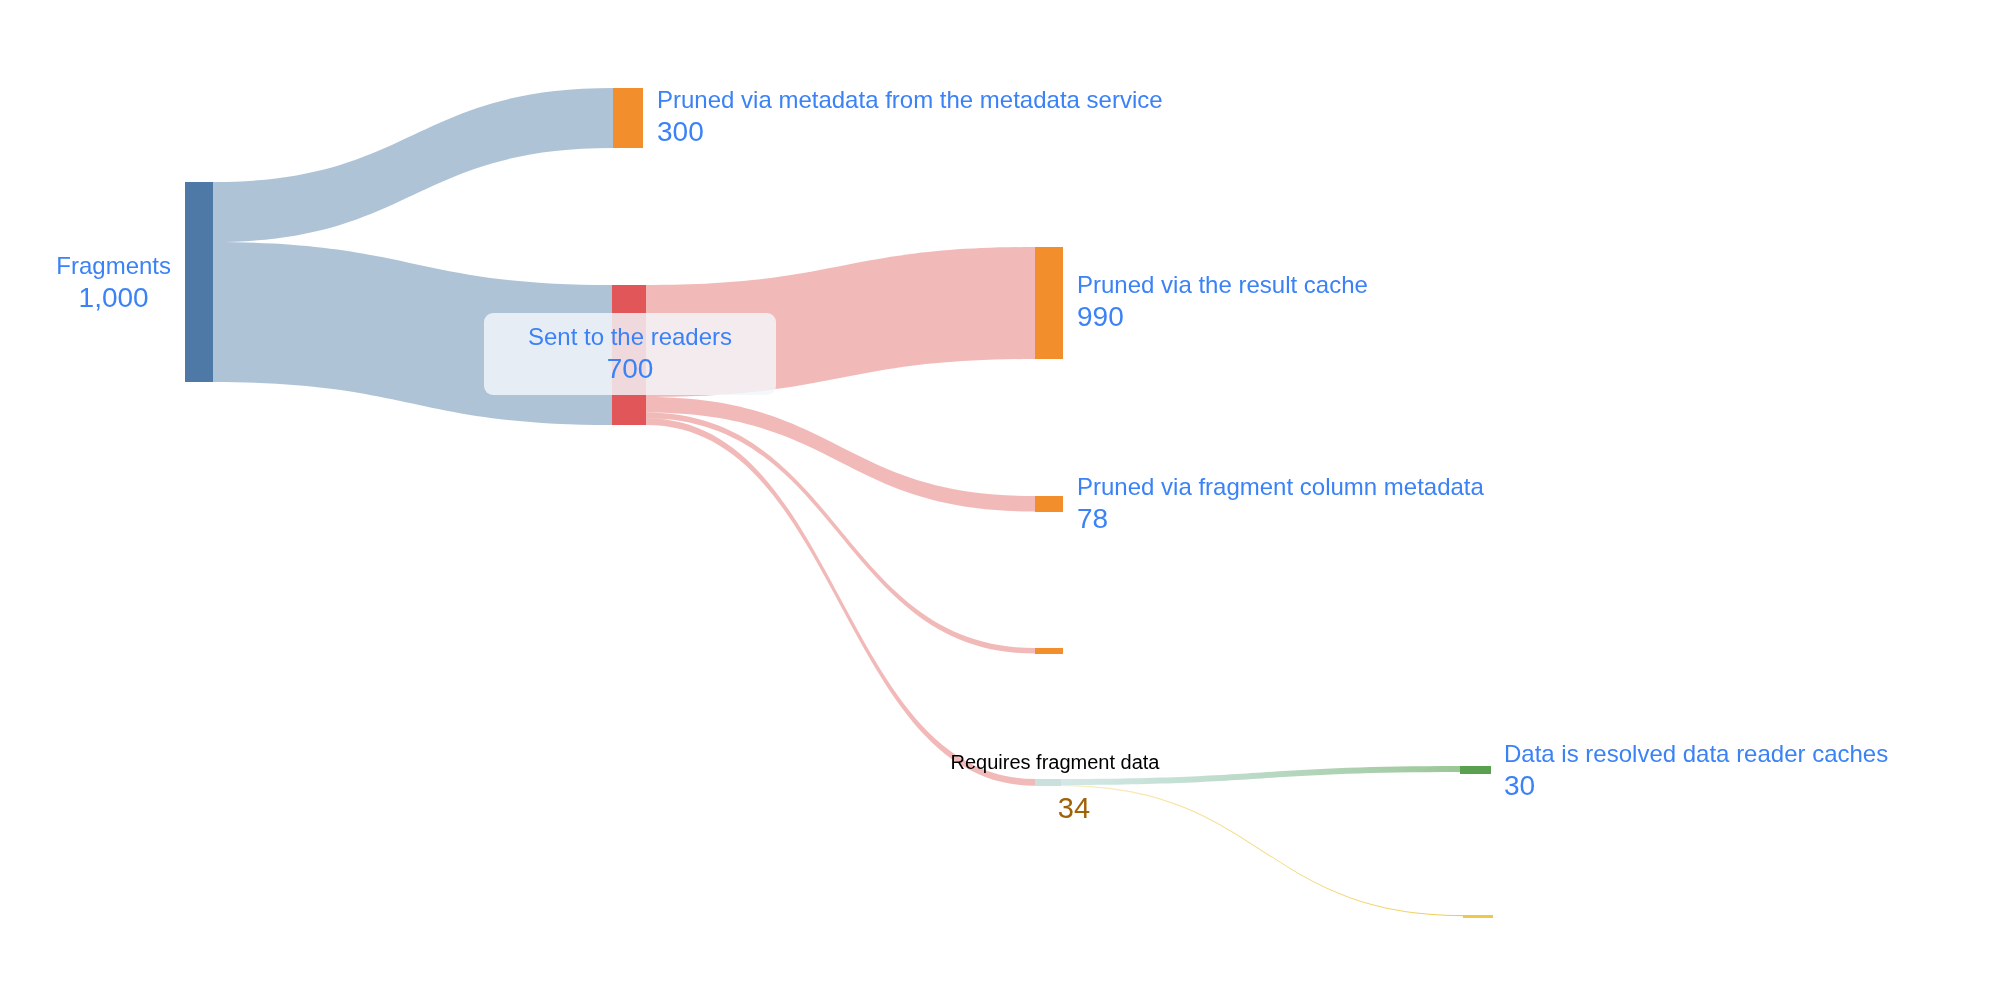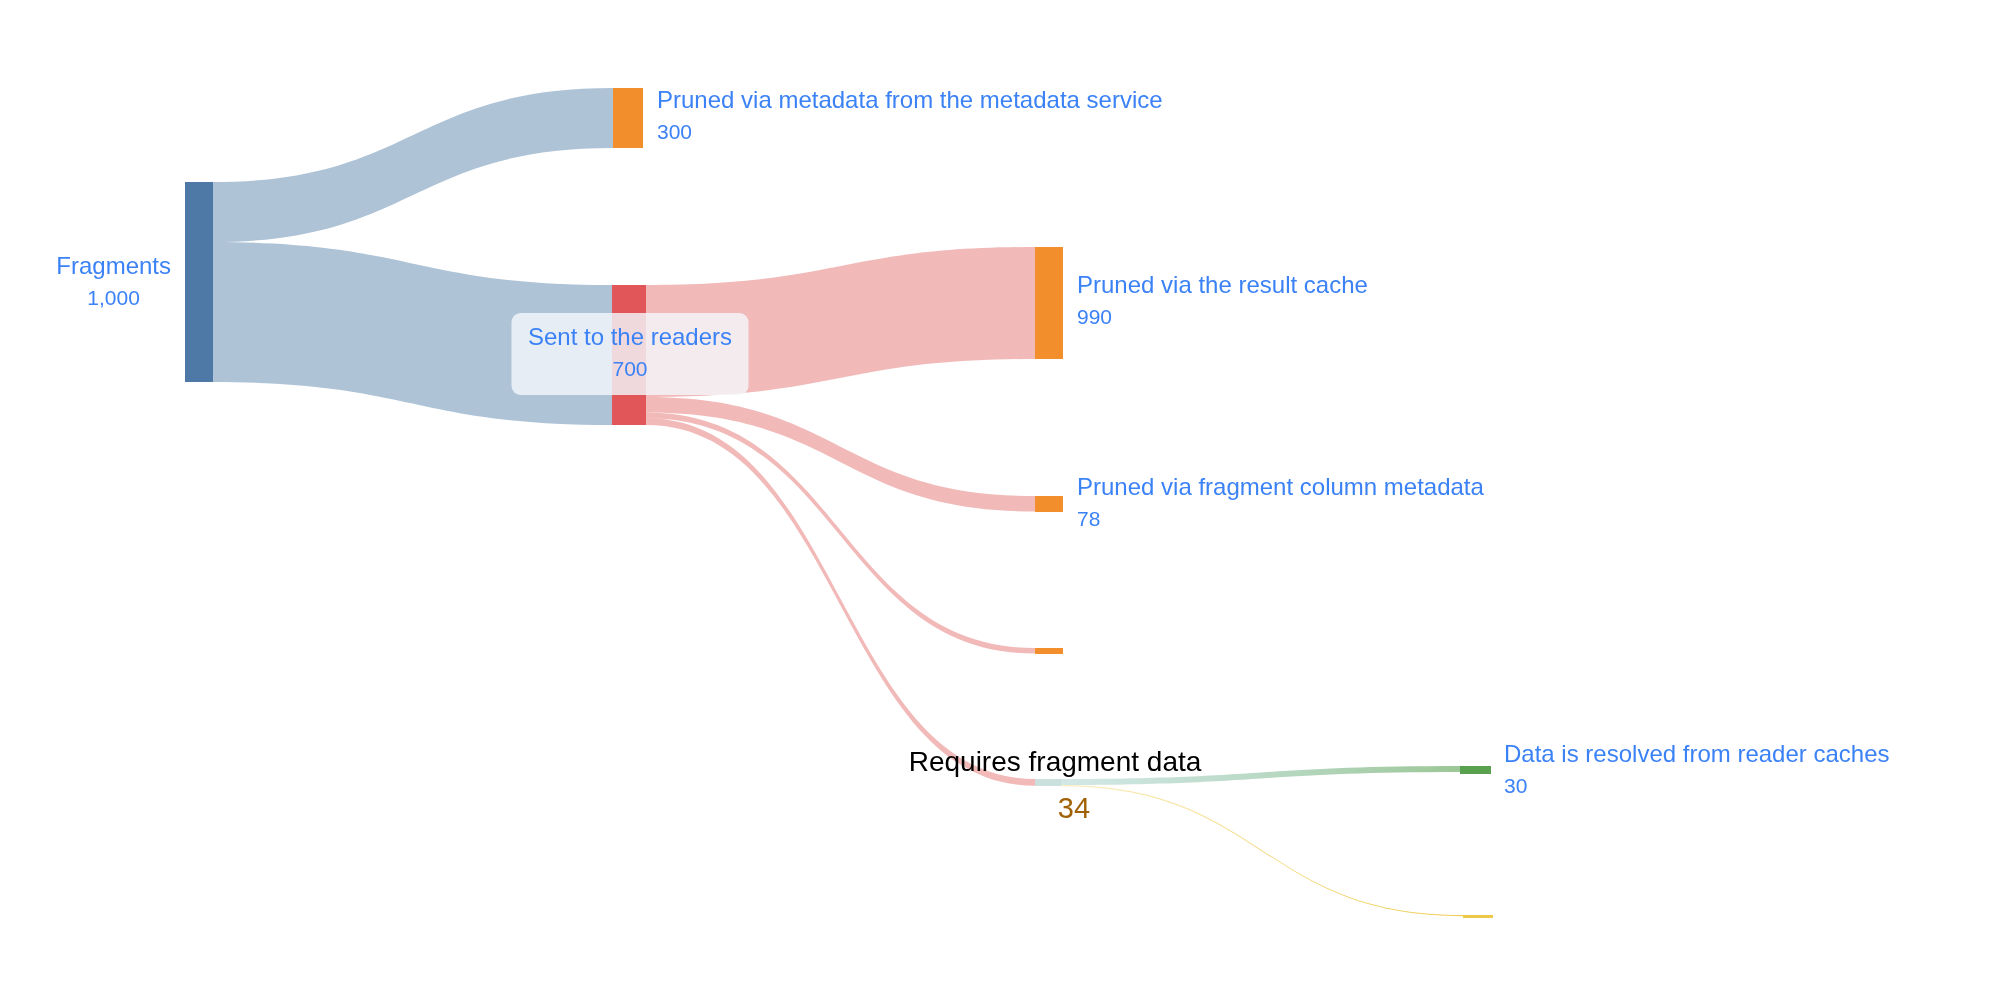--- a/index.html
+++ b/index.html
@@ -34,21 +34,21 @@
     display: flex;
     flex-direction: column;
     white-space: nowrap;
     color: #3b82f6;
   }
   .node-label .lbl-name {
     font-size: 24px;
     line-height: 30px;
   }
   .node-label .lbl-value {
-    font-size: 21px;
+    font-size: 28px;
     line-height: 34px;
   }
   .side-right {
     align-items: flex-start;
     text-align: left;
     transform: translateY(-50%);
   }
   .side-left {
     align-items: center;
     text-align: right;
@@ -57,21 +57,21 @@
   .side-box {
     align-items: center;
     text-align: center;
     justify-content: center;
     transform: translate(-50%, -50%);
     border-radius: 9px;
   }
   .stack-name {
     position: absolute;
     transform: translate(-50%, -100%);
-    font-size: 28px;
+    font-size: 20px;
     line-height: 30px;
     white-space: nowrap;
     color: #000000;
     text-align: center;
   }
   .stack-value {
     position: absolute;
     transform: translate(-50%, 0);
     font-size: 29px;
     line-height: 34px;
@@ -114,32 +114,32 @@
     </svg>
   <div id="labels-layer">
       <div class="node-label side-left" style="right: 1829px; top: 283px;">
         <span class="lbl-name">Fragments</span>
         <span class="lbl-value">1,000</span>
       </div>
       <div class="node-label side-right" style="left: 657px; top: 117px;">
         <span class="lbl-name">Pruned via metadata from the metadata service</span>
         <span class="lbl-value">300</span>
       </div>
-      <div class="node-label side-box" style="left: 630px; top: 354px; width: 237px; height: 82px; background: rgba(243, 247, 250, 0.82);">
+      <div class="node-label side-box" style="left: 630px; top: 354px; width: 292px; height: 82px; background: rgba(243, 247, 250, 0.82);">
         <span class="lbl-name">Sent to the readers</span>
         <span class="lbl-value">700</span>
       </div>
       <div class="node-label side-right" style="left: 1077px; top: 302px;">
         <span class="lbl-name">Pruned via the result cache</span>
         <span class="lbl-value">990</span>
       </div>
       <div class="node-label side-right" style="left: 1077px; top: 504px;">
         <span class="lbl-name">Pruned via fragment column metadata</span>
         <span class="lbl-value">78</span>
       </div>
       <div class="stack-name" style="left: 1055px; top: 777px;">Requires fragment data</div>
       <div class="stack-value" style="left: 1074px; top: 791px;">34</div>
       <div class="node-label side-right" style="left: 1504px; top: 771px;">
-        <span class="lbl-name">Data is resolved from reader caches</span>
+        <span class="lbl-name">Data is resolved data reader caches</span>
         <span class="lbl-value">30</span>
       </div>
     </div>
 </div>
 
 </body></html>

